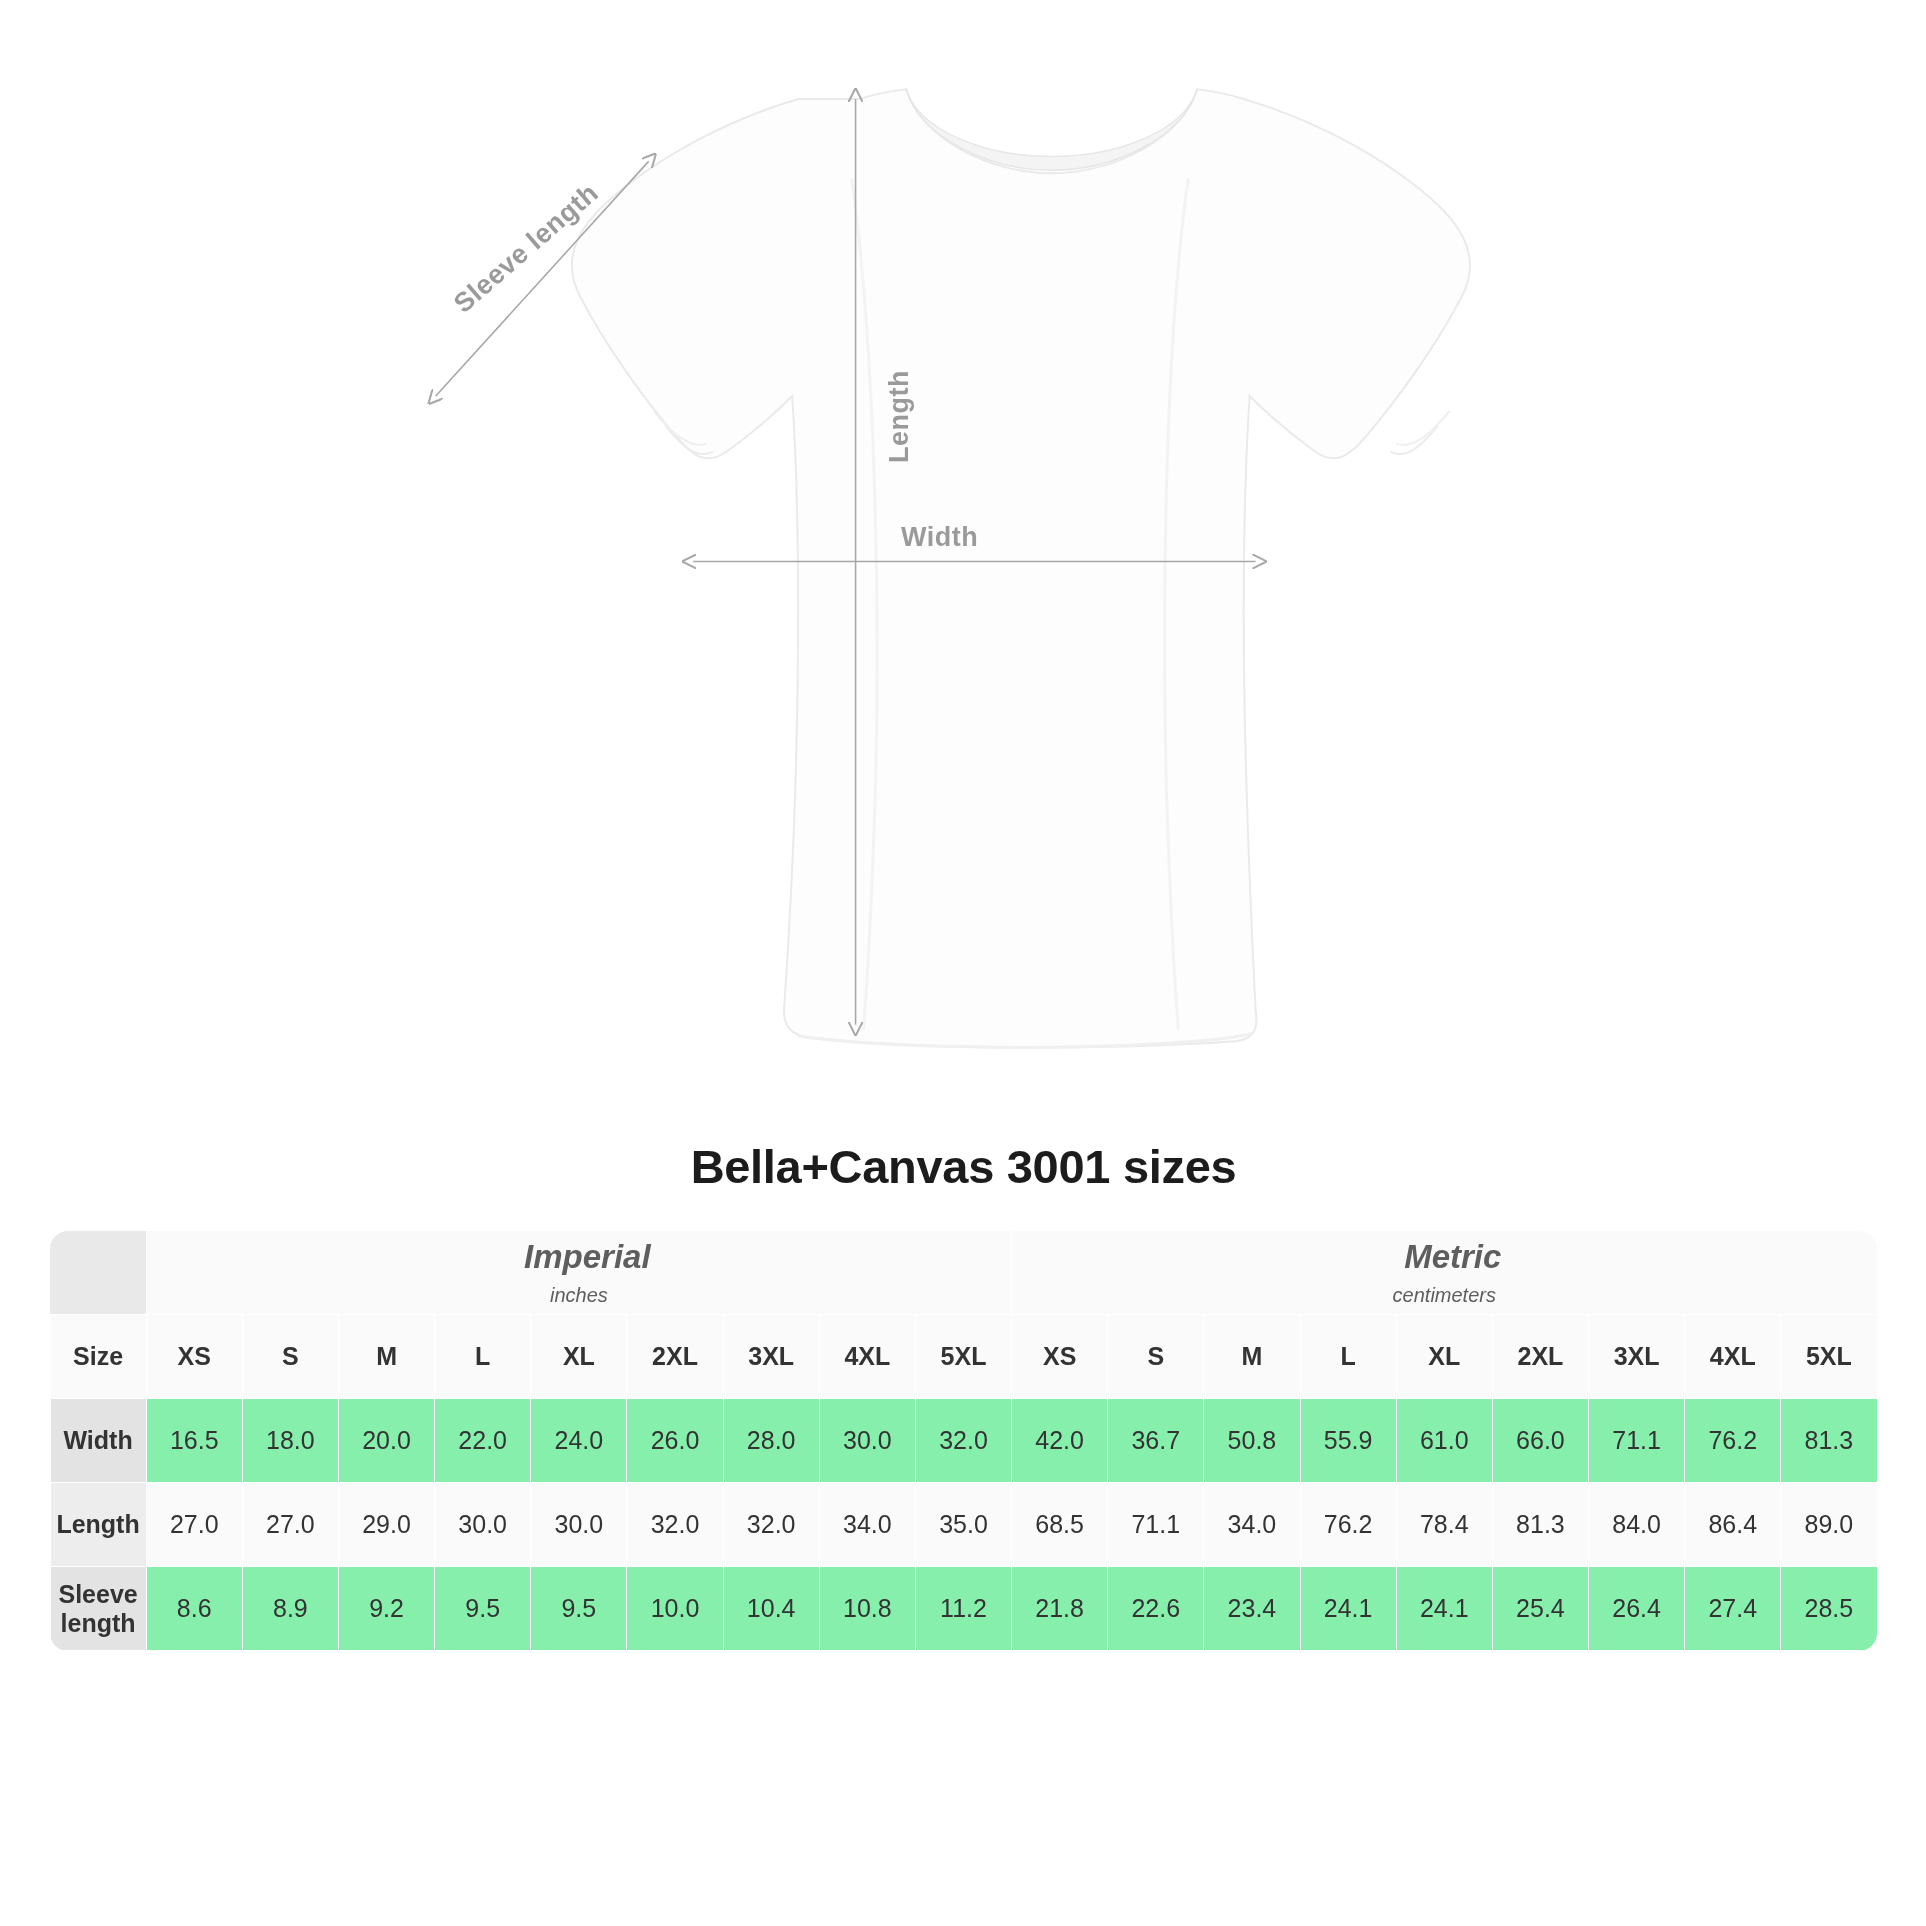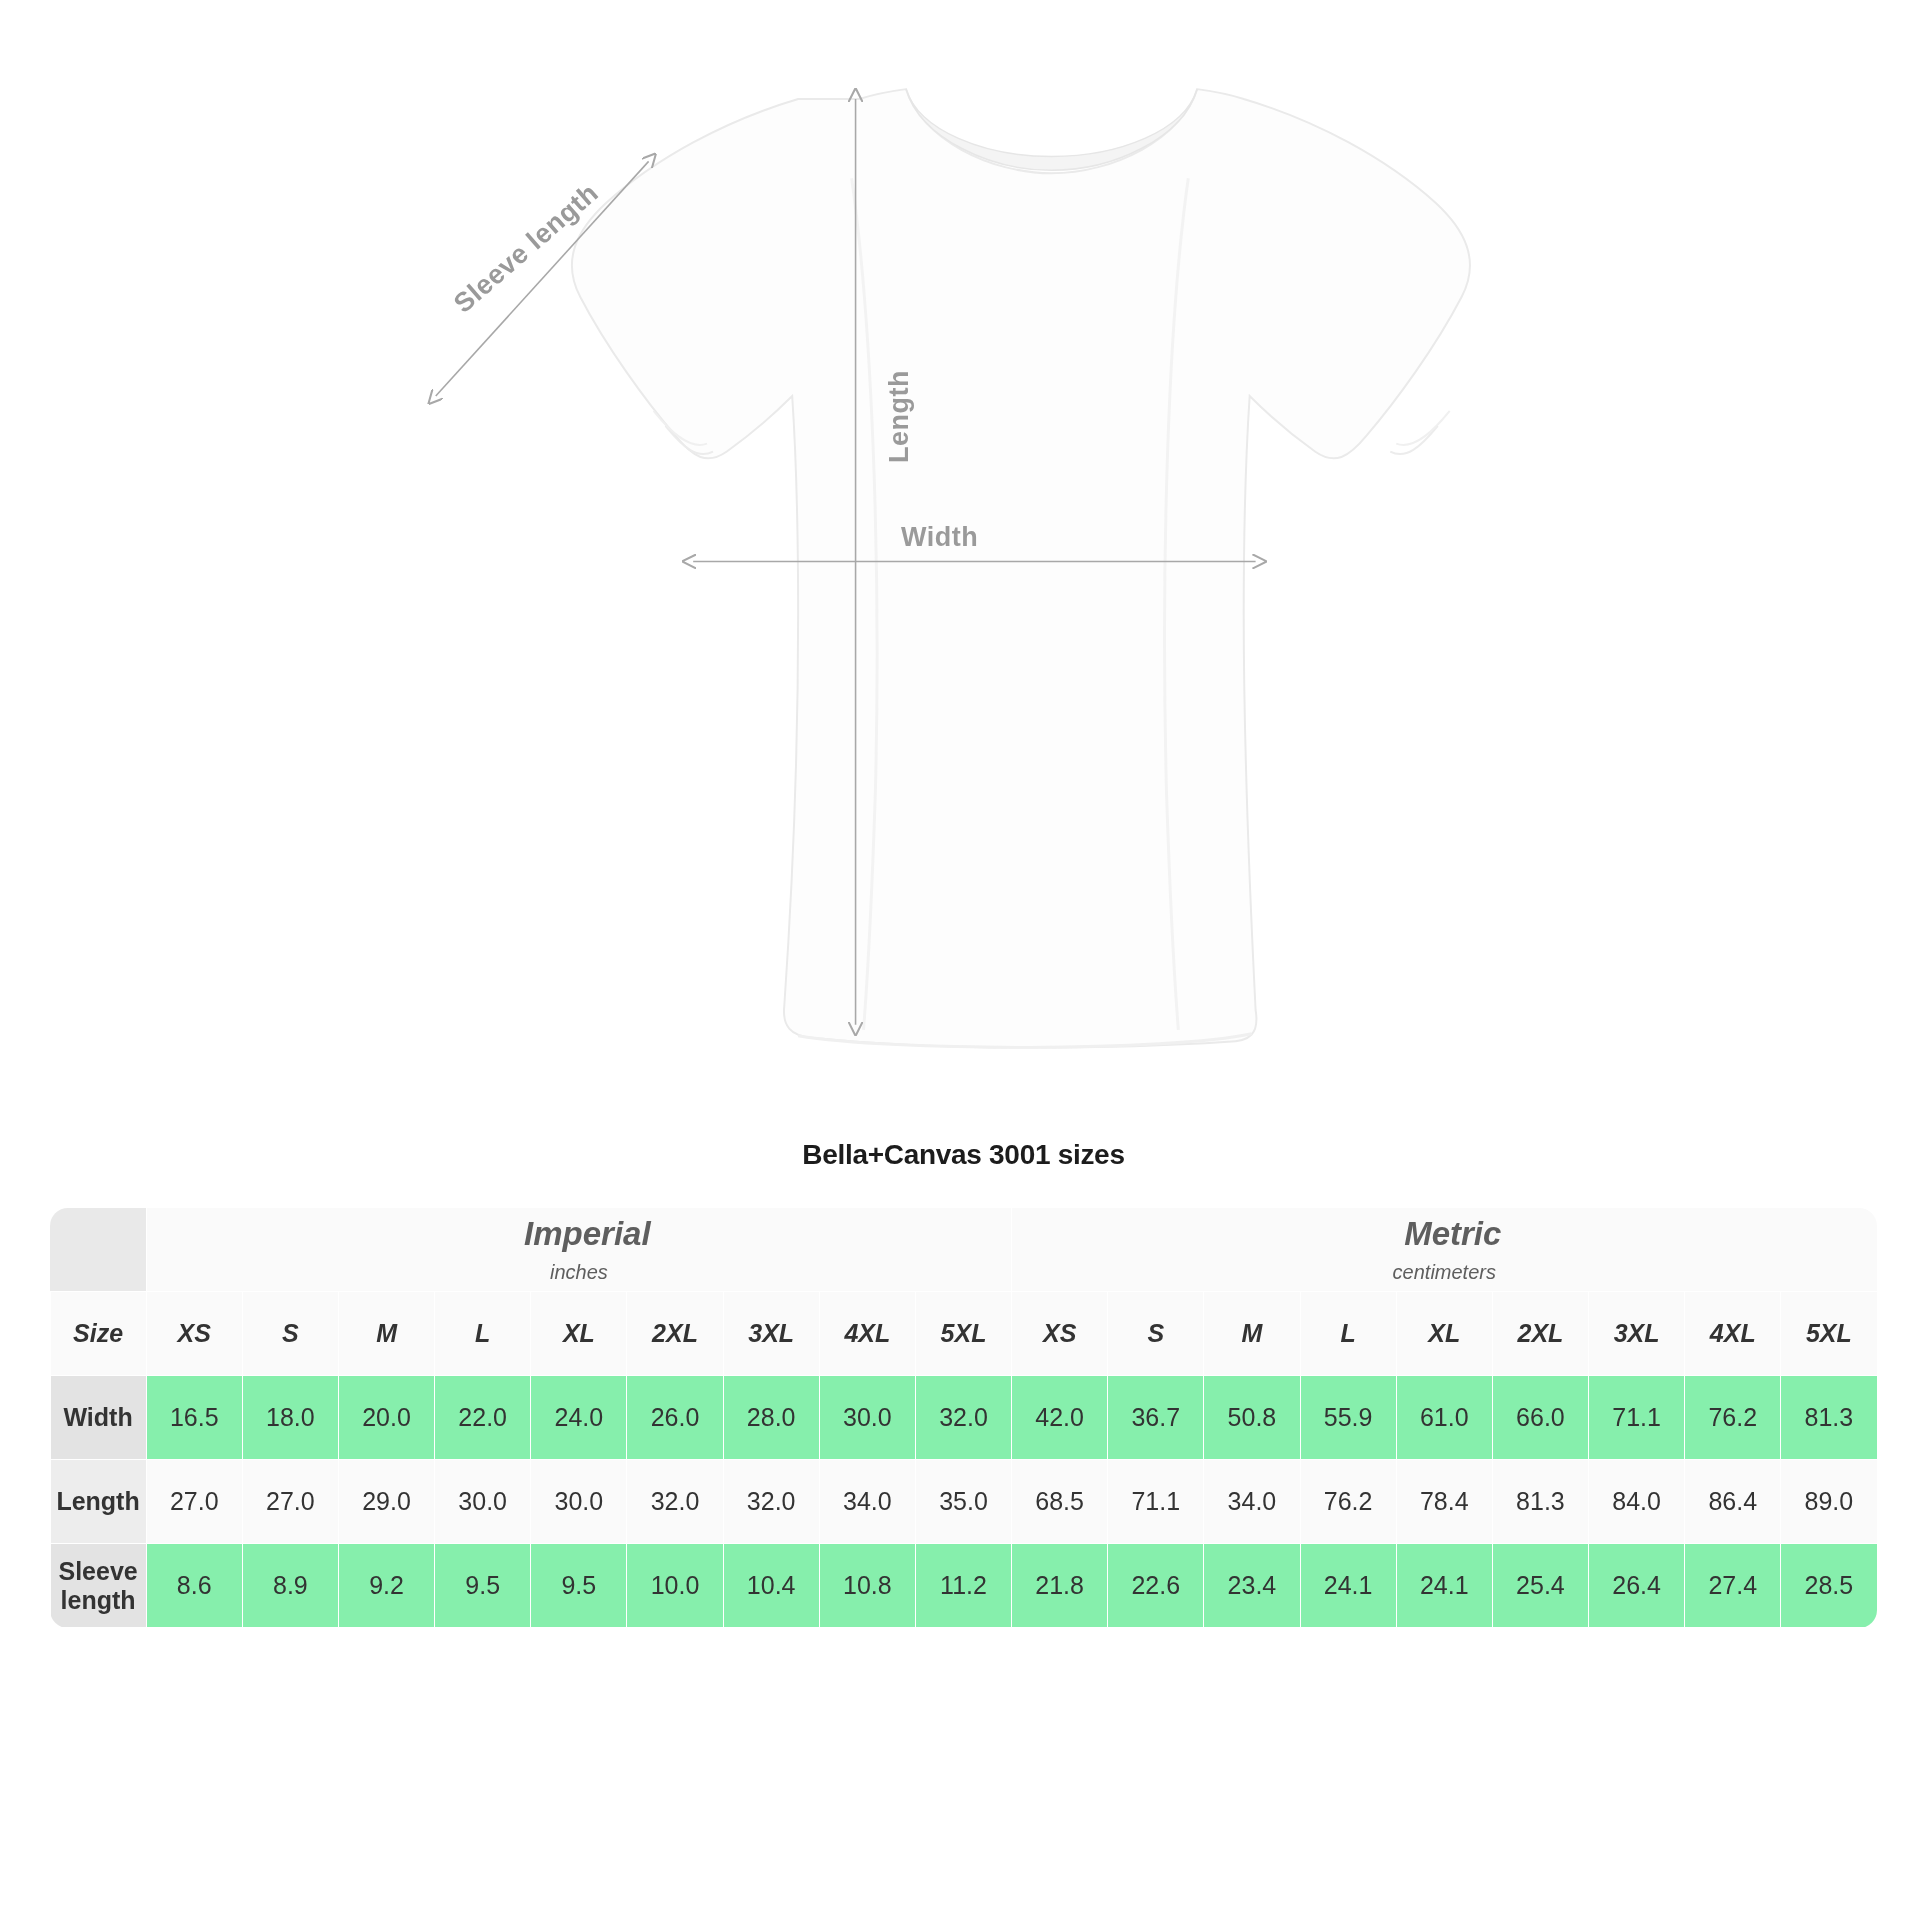--- a/index.html
+++ b/index.html
@@ -51,21 +51,21 @@
     top: 522px;
   }
 
   
   .heading-block {
     width: 1927px;
     text-align: center;
     margin-top: 30px;
   }
   .chart-title {
-    font-size: 28px;
+    font-size: 47px;
     font-weight: bold;
     color: #1c1c1c;
     letter-spacing: -0.3px;
   }
   .chart-note {
     font-size: 24px;
     font-style: italic;
     color: #4a4a4a;
     margin-top: 22px;
   }
@@ -106,21 +106,20 @@
     font-style: italic;
     color: #5e5e5e;
     margin-top: 8px;
   }
   .col-head td {
     background: #fafafa;
     font-weight: bold;
     color: #4a4a4a;
     font-size: 27px;
     height: 99px;
-    font-style: italic;
   }
   .row-label {
     font-weight: bold;
     color: #4a4a4a;
     font-size: 27px;
     background: #ededed !important;
   }
   tr.alt td {
     background: #86efac;
   }

